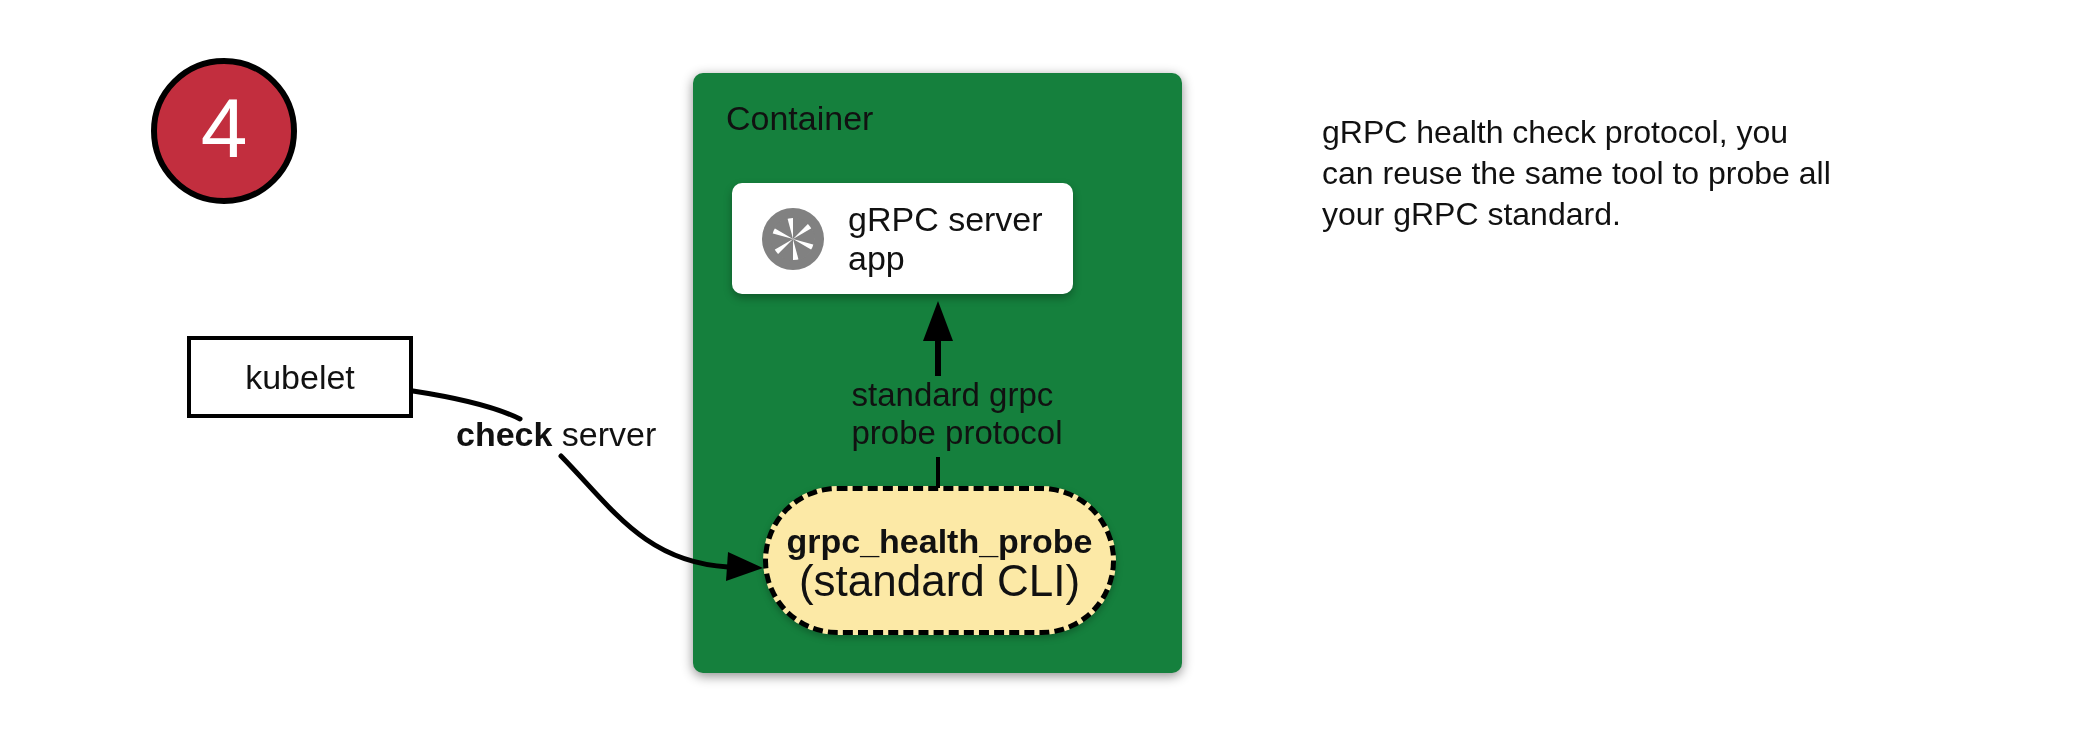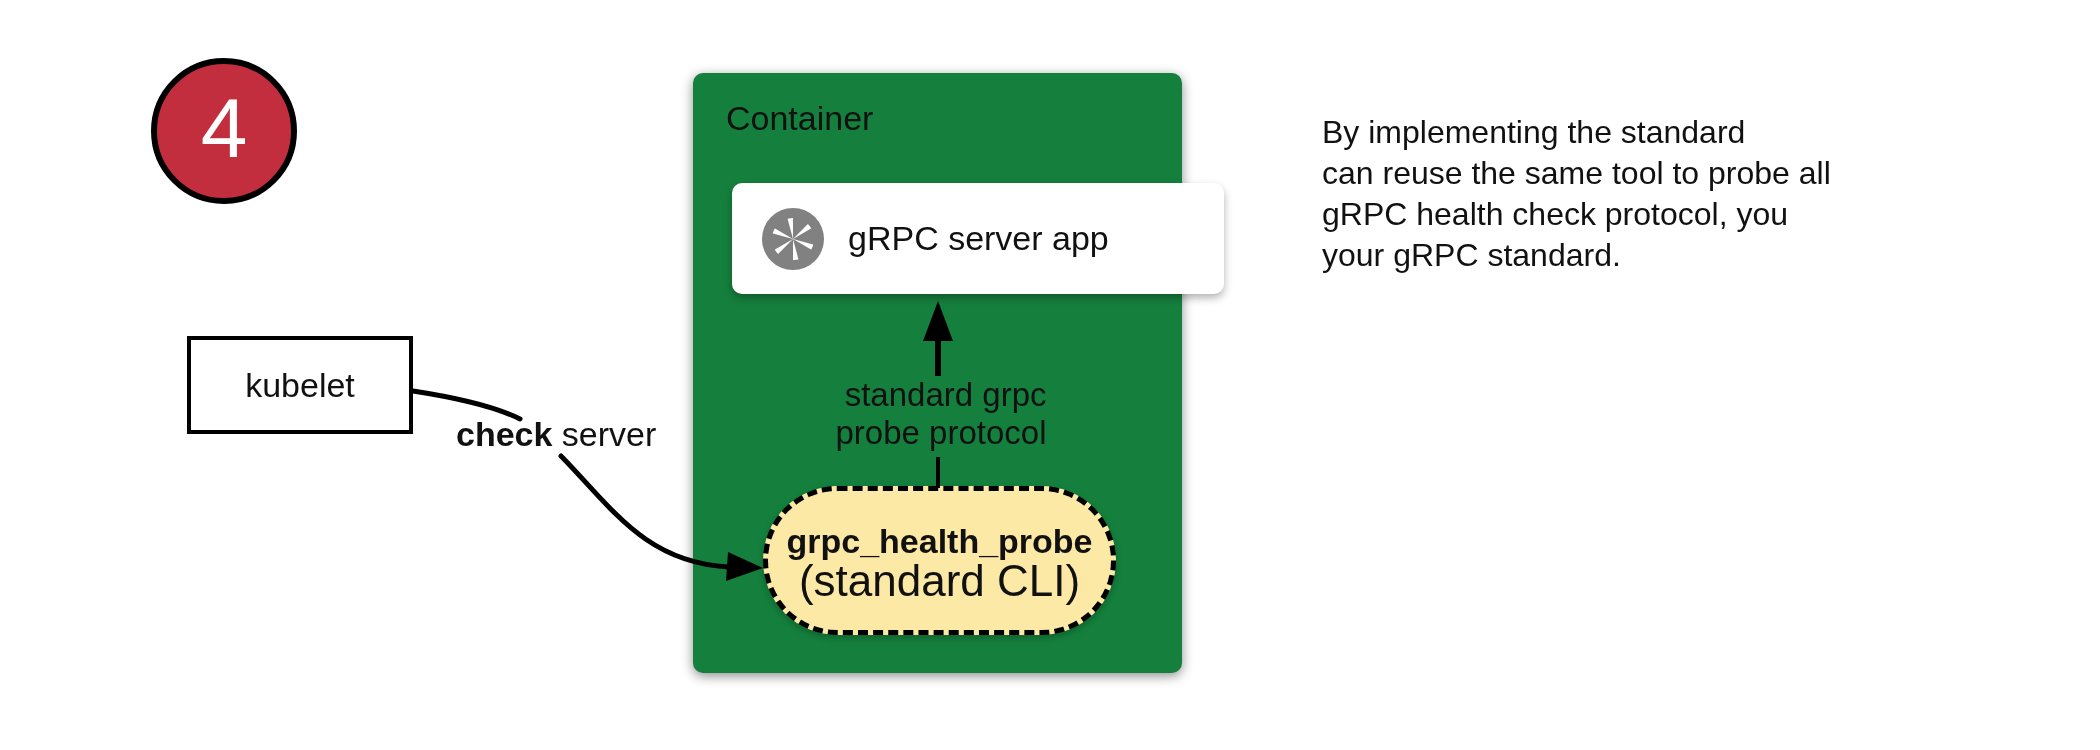--- a/index.html
+++ b/index.html
@@ -30,21 +30,21 @@
     color: #ffffff;
     font-size: 84px;
     line-height: 1;
     padding-bottom: 6px;
   }
 
   
   .kubelet-box {
     position: absolute;
     left: 187px; top: 336px;
-    width: 226px; height: 98px;
+    width: 226px; height: 82px;
     background: #ffffff;
     border: 4px solid #000000;
     display: flex; align-items: center; justify-content: center;
     font-size: 34px;
   }
 
   
   .exec-label {
     position: absolute;
     left: 456px; top: 416px;
@@ -64,39 +64,39 @@
     box-shadow: 0 3px 12px rgba(0,0,0,0.45);
   }
   .container-title {
     position: absolute;
     left: 33px; top: 26px;
     font-size: 34px;
   }
   .server-box {
     position: absolute;
     left: 39px; top: 110px;
-    width: 492px; height: 111px;
+    width: 341px; height: 111px;
     background: #ffffff;
     border-radius: 10px;
     box-shadow: 0 4px 8px rgba(0,0,0,0.30);
     display: flex; align-items: center;
     padding-left: 28px;
   }
   .server-box .icon-wrap {
     width: 66px; height: 66px;
     flex: 0 0 66px;
     margin-right: 22px;
   }
   .server-box .label { font-size: 34px; }
 
   .protocol-label {
     position: absolute;
-    left: 248px; top: 303px;
+    left: 264px; top: 303px;
     transform: translateX(-50%);
-    text-align: right;
+    text-align: left;
     font-size: 33px;
     line-height: 38px;
     white-space: nowrap;
   }
 
   .probe-pill {
     position: absolute;
     left: 70px; top: 413px;
     width: 353px; height: 149px;
     background: #fce9a6;
@@ -167,23 +167,22 @@
       <div>probe protocol</div>
     </div>
 
     <div class="probe-pill">
       <div class="title">grpc_health_probe</div>
       <div class="subtitle">(standard CLI)</div>
     </div>
   </div>
 
   <div class="note">
-    <div>By implementing the standard</div>
+    <div>gRPC health check protocol, you</div>
     <div>can reuse the same tool to probe all</div>
-    <div>gRPC health check protocol, you</div>
     <div>your gRPC standard.</div>
   </div>
 
   <svg class="arrows" viewBox="0 0 2100 750">
 
     <g>
       <path d="M 413 391 C 452 397, 492 405, 520 419" fill="none" stroke="#000000" stroke-width="5" stroke-linecap="round"></path>
 
       <path d="M 561 456 C 612 508, 645 562, 728 567" fill="none" stroke="#000000" stroke-width="5" stroke-linecap="round"></path>
       <polygon points="763,568 726,581 728,552" fill="#000000"></polygon>

